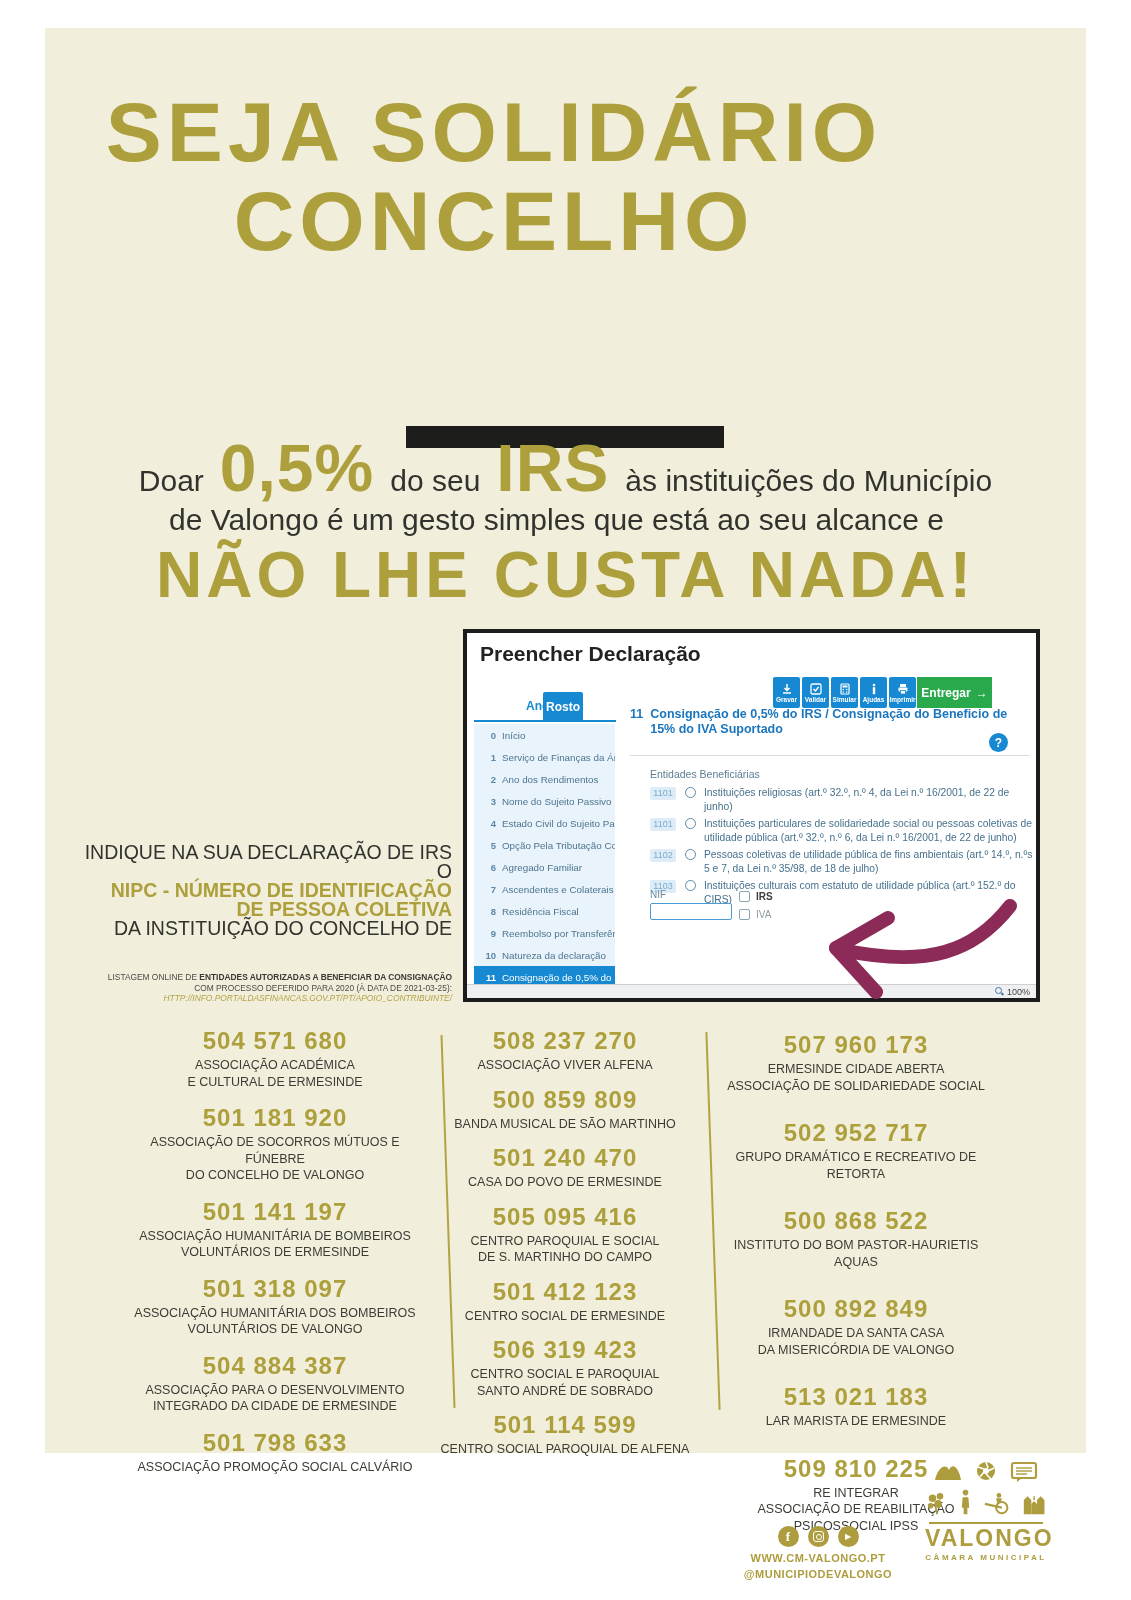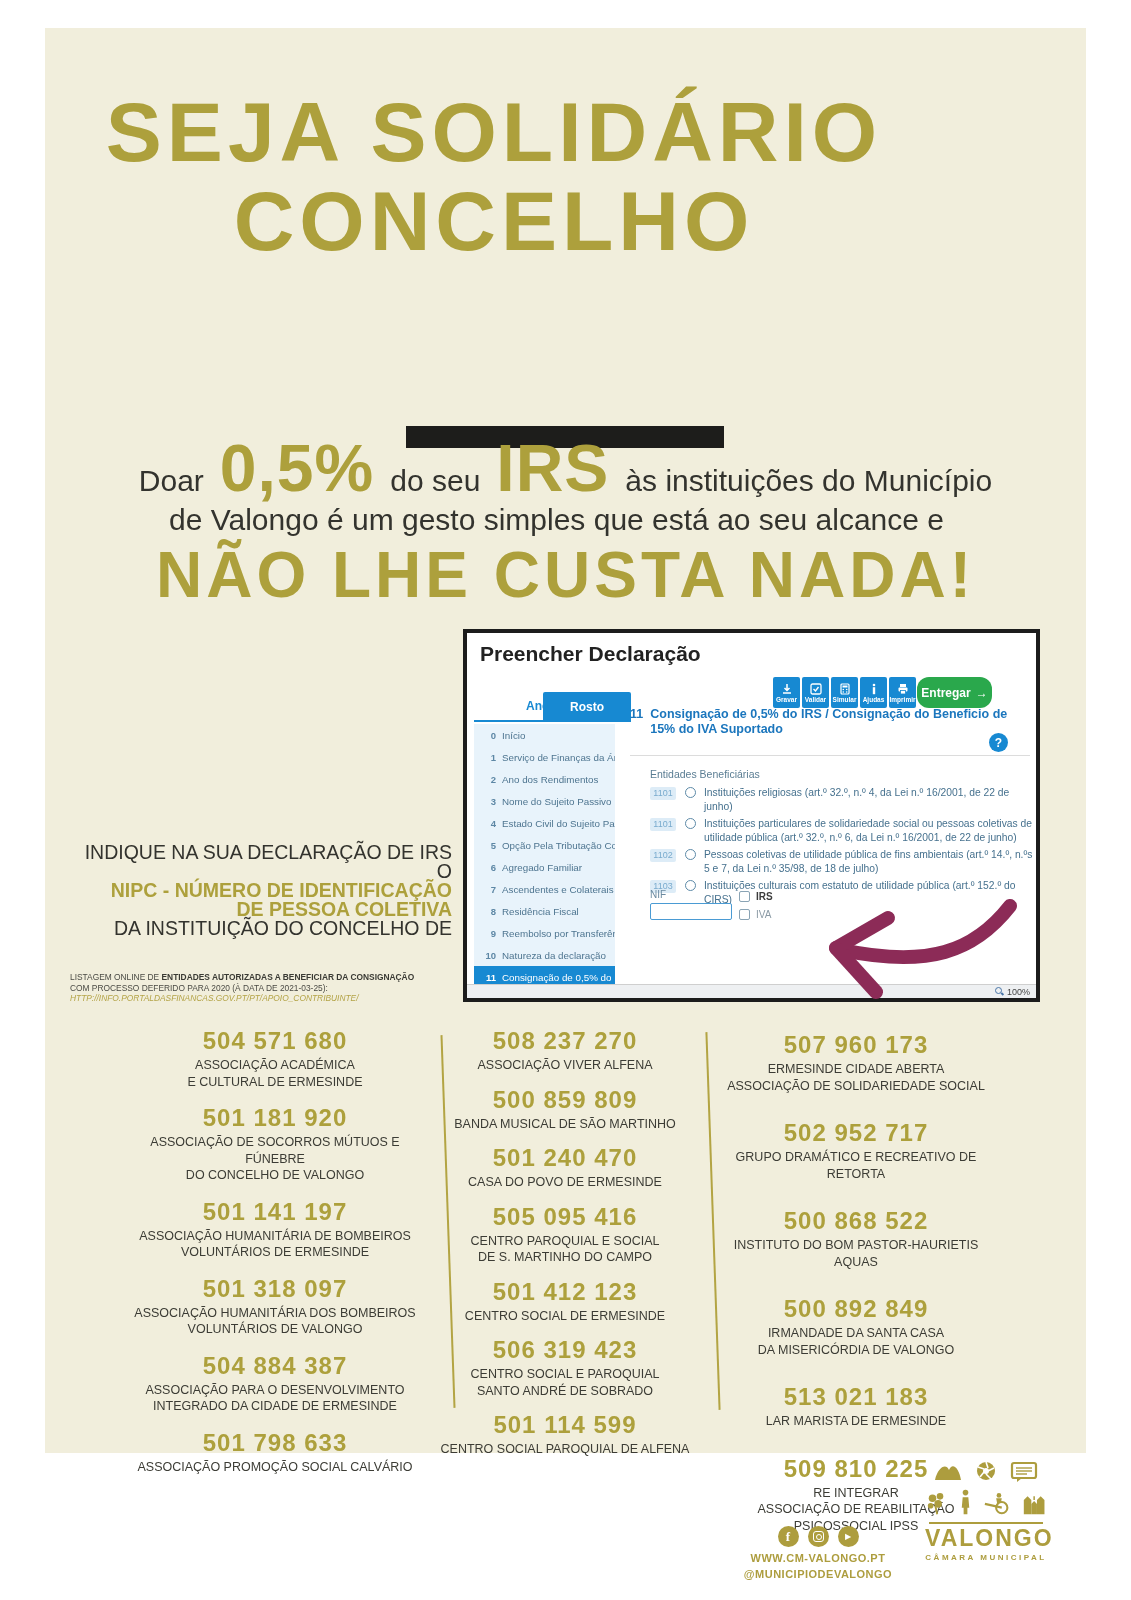--- a/index.html
+++ b/index.html
@@ -20,29 +20,29 @@
   .intro-line3 { position:absolute; left:45px; top:538px; width:1041px; text-align:center;
     font-size:64px; font-weight:800; letter-spacing:4px; color:#ada03c; }
 
   
   .shot { position:absolute; left:463px; top:629px; width:577px; height:373px;
     background:#ffffff; border:4px solid #1c1c1c; }
   .shot-title { position:absolute; left:13px; top:9px; font-size:21px; font-weight:700; color:#222; }
   .tabstrip { position:absolute; left:7px; top:59px; width:142px; height:30px; border-bottom:2px solid #1789d2; }
   .anexos { position:absolute; left:13px; top:66px; font-size:12px; font-weight:700; color:#1789d2; cursor:pointer;margin-left:46px; }
   .anexos .chev { font-size:10px; }
-  .tab-rosto { position:absolute; left:76px; top:59px; width:88px; height:30px; background:#1789d2;
+  .tab-rosto { position:absolute; left:76px; top:59px; width:40px; height:30px; background:#1789d2;
     color:#fff; font-size:12px; font-weight:700; display:flex; align-items:center; justify-content:center;
     border-radius:2px 2px 0 0; }
   .toolbar { position:absolute; left:306px; top:44px; display:flex; gap:2px; }
   .tbtn { width:27px; height:31px; background:#1789d2; color:#fff; display:flex; flex-direction:column;
     align-items:center; justify-content:center; gap:1px; border-radius:2px; cursor:pointer; }
   .tbtn .tlabel { font-size:6.5px; font-weight:700; }
   .entregar { position:absolute; left:450px; top:44px; width:75px; height:31px; background:#2aa84c;
-    border-radius:12px; color:#fff; font-size:12px; font-weight:700; display:flex; gap:5px;
+    border-radius:0; color:#fff; font-size:12px; font-weight:700; display:flex; gap:5px;
     align-items:center; justify-content:center; cursor:pointer; }
   .side { position:absolute; left:7px; top:91px; width:141px; height:263px; background:#e8f3fb; overflow:hidden; }
   .srow { display:flex; align-items:center; height:22px; padding-left:7px; cursor:pointer; }
   .srow .snum { width:15px; text-align:right; font-size:9.5px; font-weight:700; color:#5d87a5; margin-right:6px; flex:none; }
   .srow .slabel { font-size:9.8px; color:#4e7590; white-space:nowrap; overflow:hidden; }
   .srow.active { background:#1789d2; }
   .srow.active .snum, .srow.active .slabel { color:#fff; }
   .main-title { position:absolute; left:163px; top:74px; width:392px; display:flex; gap:7px;
     font-size:12.5px; font-weight:700; color:#1b76bd; line-height:15px; }
   .help { position:absolute; left:522px; top:100px; width:19px; height:19px; border-radius:50%;
@@ -74,21 +74,21 @@
   .mag::before { content:""; position:absolute; left:0; top:0; width:5px; height:5px;
     border:1.5px solid #4a76a8; border-radius:50%; }
   .mag::after { content:""; position:absolute; left:6px; top:6px; width:3px; height:1.5px;
     background:#4a76a8; transform:rotate(45deg); }
   .arrow-svg { position:absolute; left:778px; top:892px; width:240px; height:112px; }
 
   
   .instr { position:absolute; left:70px; top:843px; width:382px; text-align:right; line-height:19px; }
   .instr .d { font-size:19.5px; color:#33332e; }
   .instr .g { font-size:19.5px; font-weight:700; color:#ada03c; }
-  .listing { position:absolute; left:70px; top:972px; width:382px; text-align:left;
+  .listing { position:absolute; left:70px; top:972px; width:382px; text-align:right;
     font-size:8.4px; line-height:10.5px; color:#4a4a44; }
   .listing b { color:#3a3a34; }
   .listing .url { color:#b4a448; font-style:italic; text-decoration:none; }
 
   
   .col { position:absolute; text-align:center; }
   .col1 { left:130px; top:1026px; width:290px; }
   .col2 { left:430px; top:1026px; width:270px; }
   .col3 { left:715px; top:1030px; width:282px; }
   .inst { margin-bottom:13px; }

